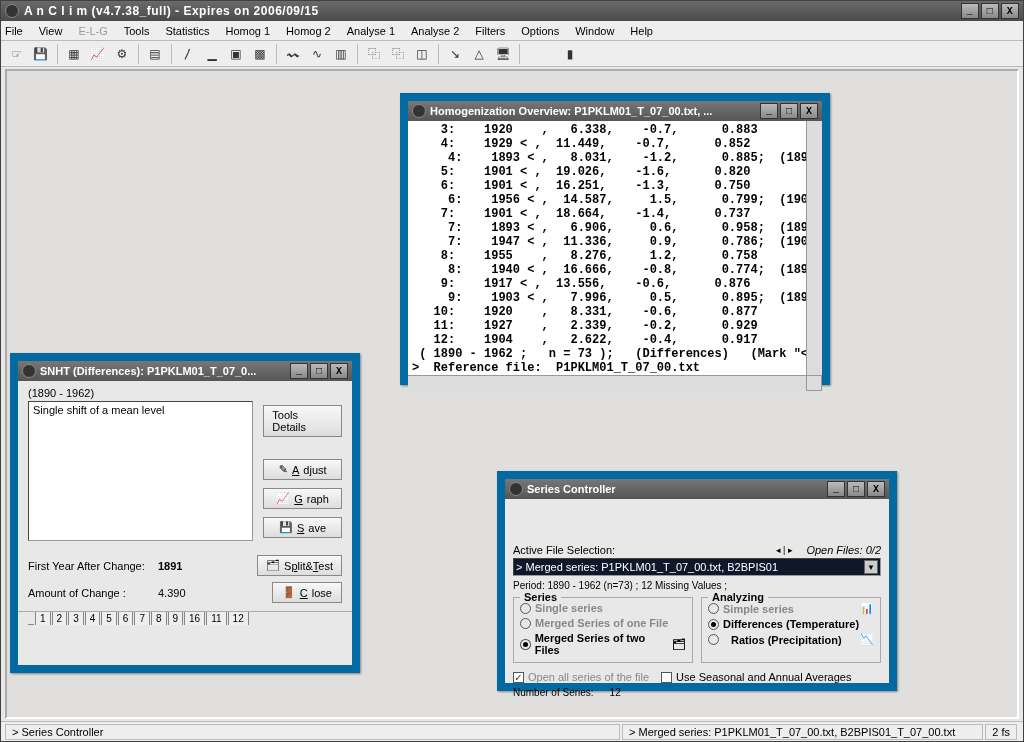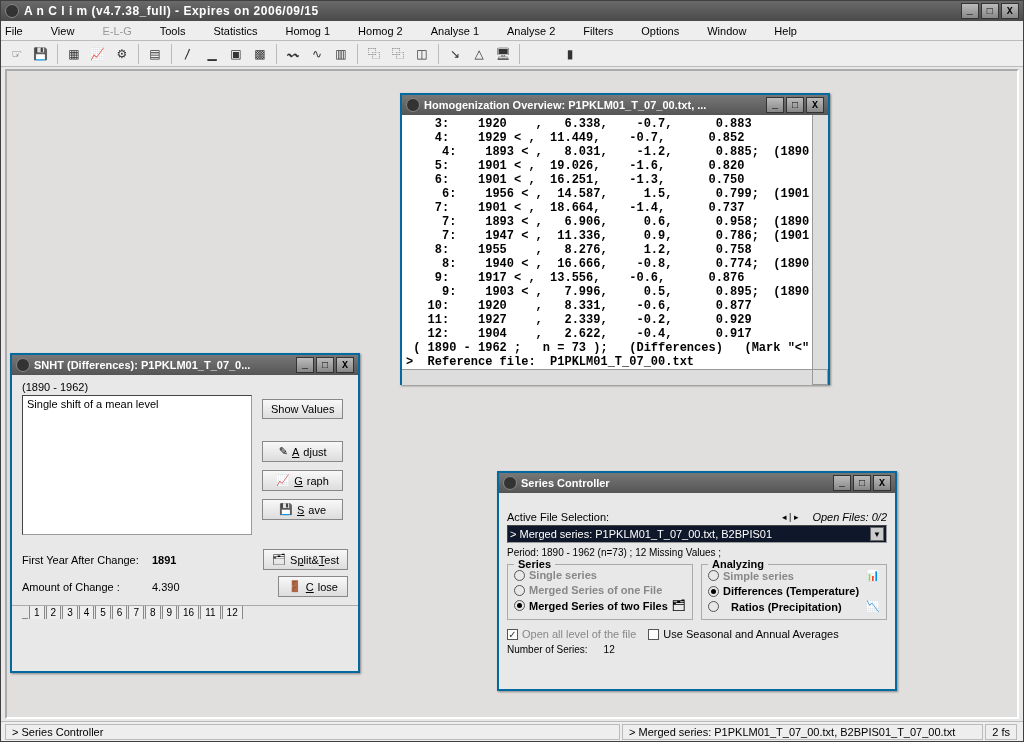--- a/index.html
+++ b/index.html
@@ -2,29 +2,29 @@
 <html><head>
 <meta charset="utf-8">
 <style>
 * { box-sizing: border-box; font-family: "Tahoma", sans-serif; }
 body { margin: 0; background: #e0e0e0; width: 1024px; height: 742px; overflow: hidden; position: relative; font-size: 11px; }
 .window { position: absolute; background: #e8e8e8; border: 1px solid #404040; box-shadow: 1px 1px 3px rgba(0,0,0,0.4); }
 .titlebar { background: linear-gradient(#6a6a6a,#4a4a4a); color: #fff; display: flex; align-items: center; height: 20px; padding: 0 4px; font-weight: bold; font-size: 12px; letter-spacing: 0.5px; }
 .titlebar .icon { width: 14px; height: 14px; background: #333; border-radius: 50%; margin-right: 5px; border:1px solid #888; }
 .titlebar .spacer { flex: 1; }
 .winbtn { width: 18px; height: 16px; background: linear-gradient(#bbb,#888); border: 1px solid #333; margin-left: 2px; display:flex; align-items:center; justify-content:center; font-size:10px; font-family: "Courier New", monospace; color:#000; }
-.menubar { background: #eee; border-bottom: 1px solid #bbb; height: 20px; display:flex; align-items:center; padding: 0 4px; gap: 28px; font-size: 11px; }
+.menubar { background: #eee; border-bottom: 1px solid #bbb; height: 20px; display:flex; align-items:center; padding: 0 4px; gap: 16px; font-size: 11px; }
 .menubar .disabled { color: #999; }
 .toolbar { background: #eee; border-bottom: 1px solid #bbb; height: 26px; display:flex; align-items:center; padding: 0 6px; gap:4px; }
 .tbtn { width:20px; height:20px; border: 1px solid transparent; display:flex; align-items:center; justify-content:center; font-size:12px; color:#333; }
 .tsep { width:1px; height:20px; background:#bbb; margin:0 2px; }
 .client { position:absolute; left:4px; right:4px; top:68px; bottom:22px; background:#e0dfdd; border:2px inset #fff; }
 .statusbar { position:absolute; left:0; right:0; bottom:0; height:20px; background:#eee; border-top:1px solid #bbb; display:flex; align-items:center; font-size:11px; padding:0 4px; }
 .statusbar .cell { border:1px solid #bbb; padding:1px 6px; margin-right:2px; white-space:nowrap; display:inline-block; background:#eee;}
-.inner-window { position:absolute; background:#e8e8e8; border:2px solid #0369a1; box-shadow: 1px 1px 2px rgba(0,0,0,0.4);}
+.inner-window { position:absolute; background:#e8e8e8; border:8px solid #0369a1; box-shadow: 1px 1px 2px rgba(0,0,0,0.4);}
 .inner-title { background: linear-gradient(#777,#555); color:#fff; height:20px; display:flex; align-items:center; padding:0 4px; font-weight:bold; font-size:11px; }
 .inner-title .icon { width:14px; height:14px; background:#333; border-radius:50%; margin-right:4px; border:1px solid #888;}
 .inner-title .spacer { flex:1; }
 .terminal { background:#fff; font-family:"Courier New", monospace; font-size:12px; font-weight:bold; white-space:pre; overflow:auto; padding:2px 4px; color:#000;}
 .scrollv { width:16px; background:#ddd; border-left:1px solid #999; }
 .scrollh { height:16px; background:#ddd; border-top:1px solid #999; }
 .btn { border:1px solid #888; background:linear-gradient(#f8f8f8,#ddd); padding:3px 8px; font-size:11px; display:inline-flex; align-items:center; gap:4px; min-width:70px; justify-content:center;}
 .btn .ul { text-decoration: underline; }
 .textbox { background:#fff; border:1px inset #999; overflow:auto; }
 .label { font-size:11px; }
@@ -148,21 +148,21 @@
         <span class="winbtn">X</span>
       </div>
       <div style="padding:6px 10px 2px 10px;">
         <div class="label">(1890 - 1962)</div>
         <div class="row" style="align-items:flex-start; gap:10px; margin-top:2px;">
           <div class="textbox" style="width:230px; height:140px; padding:2px 4px; font-size:11px;">
             <span>Single shift of a mean level</span>
           </div>
           <div style="display:flex; flex-direction:column; gap:8px; margin-top:4px;">
             <div class="btn">
-                <span>Show Values</span>
+                <span>Tools Details</span>
               </div>
             <div style="height:6px;"></div>
             <div class="btn">✎ <span class="ul">A</span><span>djust</span></div>
             <div class="btn">📈 <span class="ul">G</span><span>raph</span></div>
             <div class="btn">💾 <span class="ul">S</span><span>ave</span></div>
           </div>
         </div>
         <div class="row" style="margin-top:14px;">
           <span class="label" style="width:130px;">First Year After Change:</span>
           <b>1891</b>
@@ -195,21 +195,21 @@
 
     <div class="inner-window" style="left:490px; top:400px; width:400px; height:220px;">
       <div class="inner-title">
         <span class="icon"></span>
         <span>Series Controller</span>
         <span class="spacer"></span>
         <span class="winbtn">_</span>
         <span class="winbtn">□</span>
         <span class="winbtn">X</span>
       </div>
-      <div style="padding:18px 8px;">
+      <div style="padding:6px 8px;margin-top:39px;">
         <div class="row">
           <span class="label">Active File Selection:</span>
           <span class="spacer" style="flex:1"></span>
           <span style="font-size:9px;">◂ | ▸</span>
           <span style="width:14px;"></span>
           <span class="italic">Open Files: 0/2</span>
         </div>
         <div class="combo" style="margin-top:2px;">
           <span style="flex:1; overflow:hidden; white-space:nowrap;">&gt;   Merged   series:  P1PKLM01_T_07_00.txt, B2BPIS01</span>
           <span class="arrow">▼</span>
@@ -249,21 +249,21 @@
                 <span class="radio"></span>
                 <span>Ratios (Precipitation)</span>
                 <span style="flex:1"></span>
                 <span>📉</span>
               </div>
           </div>
         </div>
 
         <div class="row" style="margin-top:8px;">
           <span class="checkbox checked"></span>
-          <span class="ghost">Open all level of the file</span>
+          <span class="ghost">Open all series of the file</span>
           <span style="width:12px;"></span>
           <span class="checkbox"></span>
           <span>Use Seasonal and Annual Averages</span>
         </div>
         <div class="row" style="margin-top:4px; font-size:10px;">
           <span>Number of Series:</span>
           <span style="width:16px;"></span>
           <span>12</span>
         </div>
       </div>

